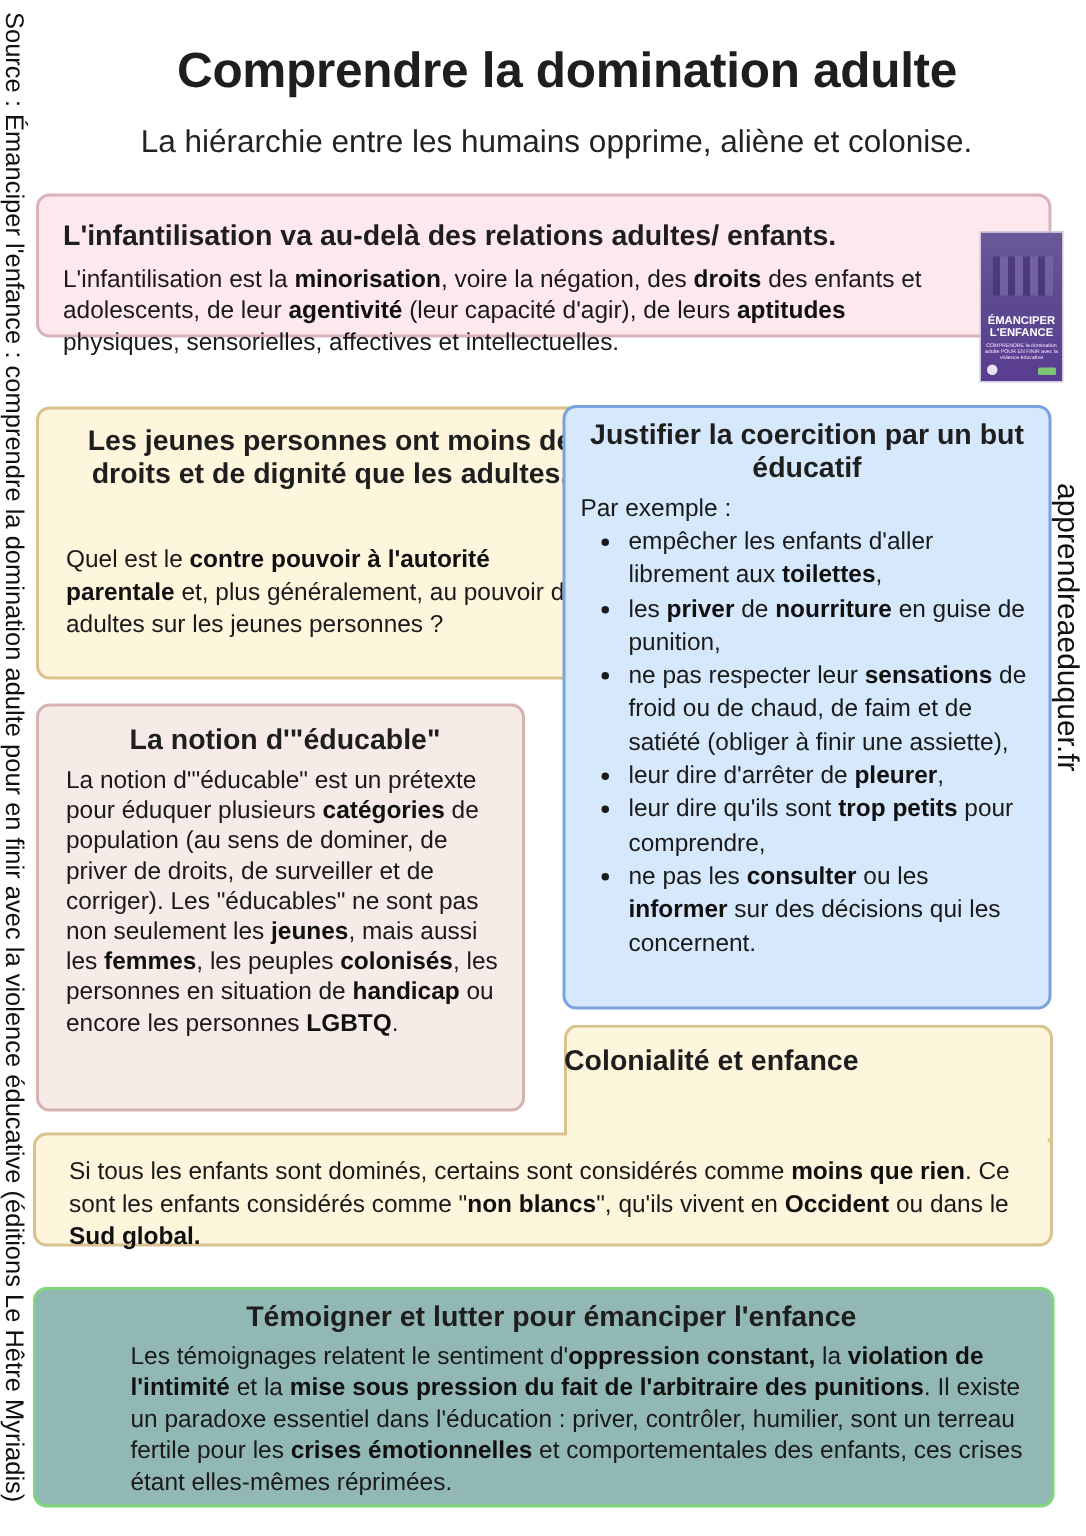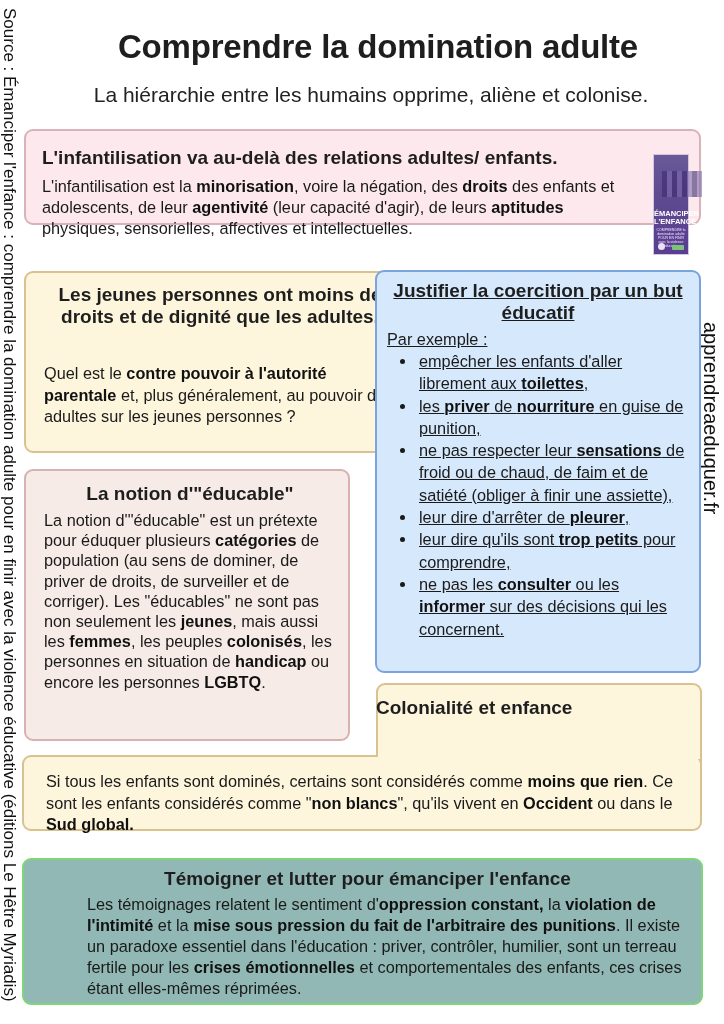--- a/index.html
+++ b/index.html
@@ -36,42 +36,42 @@
   .box { border-radius:9px; border:2px solid; }
   .box h2 { margin:0; font-weight:bold; text-align:center; color:#1e1e1e; }
   .box p { margin:0; }
   b { font-weight:bold; color:#111; }
 
   .box-infant { left:24px; top:129px; width:677px; height:96px;
     background:#fde8ee; border-color:#d9b3b9; padding:16px 16px 0 16px; }
   .box-infant h2 { text-align:left; font-size:19px; margin-bottom:7px; }
   .box-infant p { font-size:16.3px; line-height:21px; width:600px; }
 
-  .book { left:653px; top:154px; width:36px; height:101px;
+  .book { left:653px; top:154px; width:56px; height:101px;
     background:linear-gradient(180deg,#6a5a99 0%,#5d4b8f 40%,#5a3d92 100%);
     border:1px solid #d0c8dc; }
   .book .t1 { position:absolute; left:0; right:0; top:55px; text-align:center; color:#fff; font-size:7.5px; font-weight:bold; line-height:8px; }
   .book .t2 { position:absolute; left:0; right:0; top:73px; text-align:center; color:#f5e2ff; font-size:3.5px; line-height:4px; }
   .book .logo { position:absolute; left:4px; bottom:4px; width:7px; height:7px; border-radius:50%; background:#e9e2f4; }
   .book .badge { position:absolute; right:4px; bottom:4px; width:12px; height:5px; background:#7cc576; border-radius:1px; }
   .book .figs { position:absolute; left:8px; top:16px; width:40px; height:26px;
     background:repeating-linear-gradient(90deg,#3c2a6e 0 5px,#7f6bb0 5px 10px); opacity:.6; }
 
   .box-jeunes { left:24px; top:271px; width:388px; height:182px;
     background:#fdf5dc; border-color:#d9c28f; padding:11px 14px 0 18px; }
   .box-jeunes h2 { font-size:19px; line-height:21.5px; margin-bottom:6px; }
   .box-jeunes p { font-size:16.3px; line-height:21.5px;margin-top:36px; }
 
   .box-notion { left:24px; top:469px; width:326px; height:272px;
     background:#f6ebe7; border-color:#d6b3b0; padding:12px 12px 0 18px; }
   .box-notion h2 { font-size:19px; margin-bottom:5px; }
   .box-notion p { font-size:16.3px; line-height:20.2px; }
 
   .box-justif { left:375px; top:270px; width:326px; height:403px;
-    background:#d6e8fc; border-color:#7ba4dc; padding:8px 10px 0 10px;text-decoration:underline; }
+    background:#d6e8fc; border-color:#7ba4dc; padding:8px 10px 0 10px; }
   .box-justif h2 { font-size:19px; line-height:22px; margin-bottom:4px; }
   .box-justif .intro { font-size:16.3px; line-height:22px; }
   .box-justif ul { margin:0; padding:0 0 0 30px; font-size:16.3px; line-height:22.3px; }
   .box-justif li { padding-left:2px; }
 
   .colo-shape { left:22px; top:683px; width:680px; height:148px; }
   .colo-tab { left:354px; top:0; width:326px; height:90px;
     background:#fdf5dc; border:2px solid #d9c28f; border-bottom:none; border-radius:9px 9px 0 0; }
   .colo-main { left:0; top:72px; width:680px; height:76px;
     background:#fdf5dc; border:2px solid #d9c28f; border-radius:9px; }

